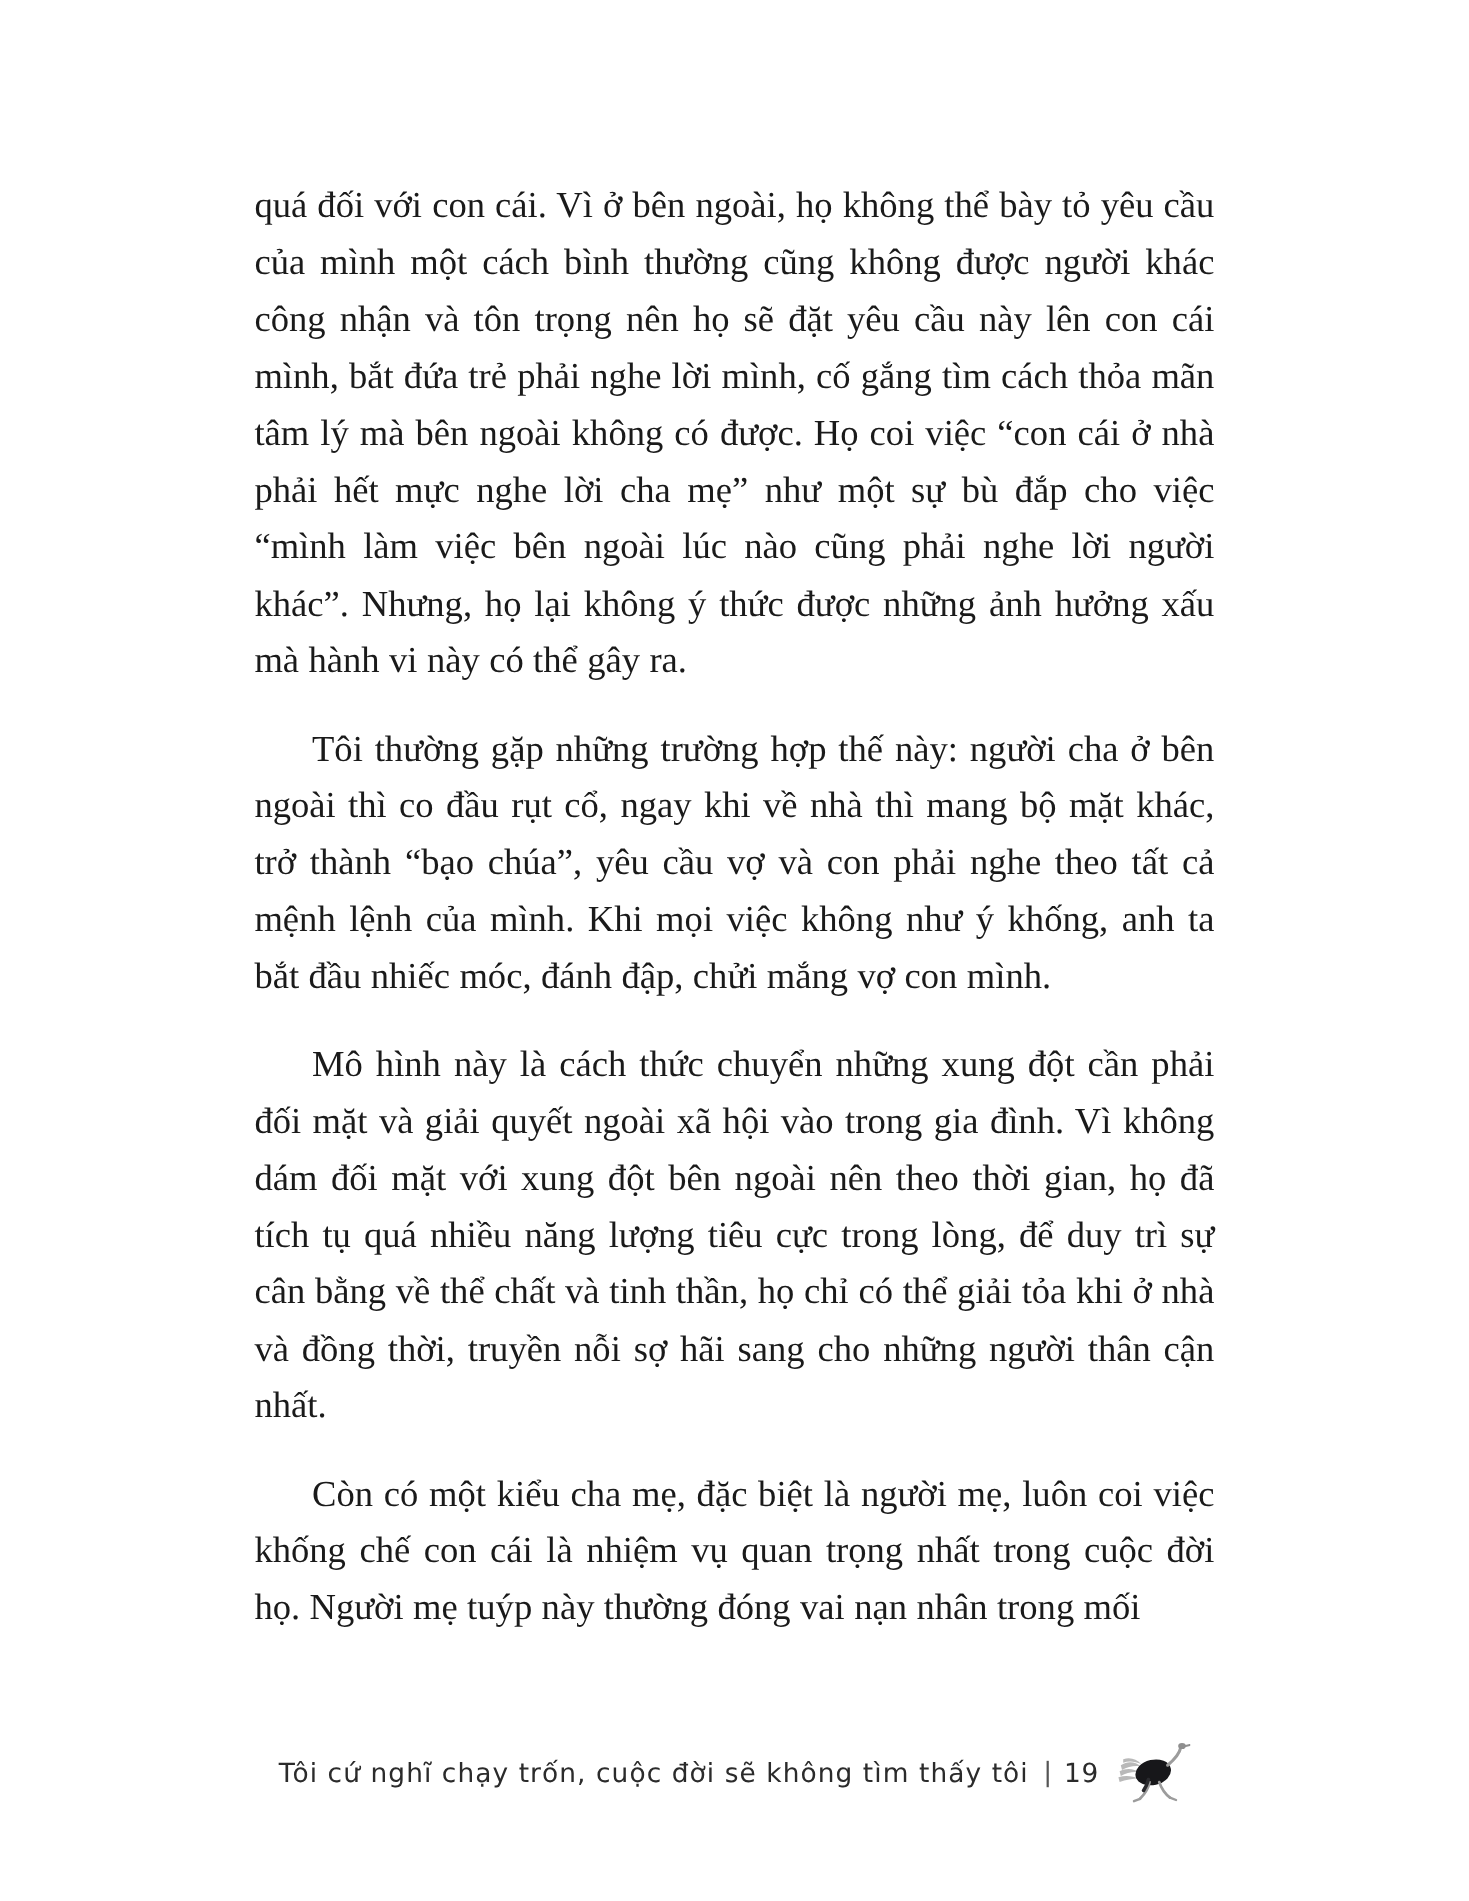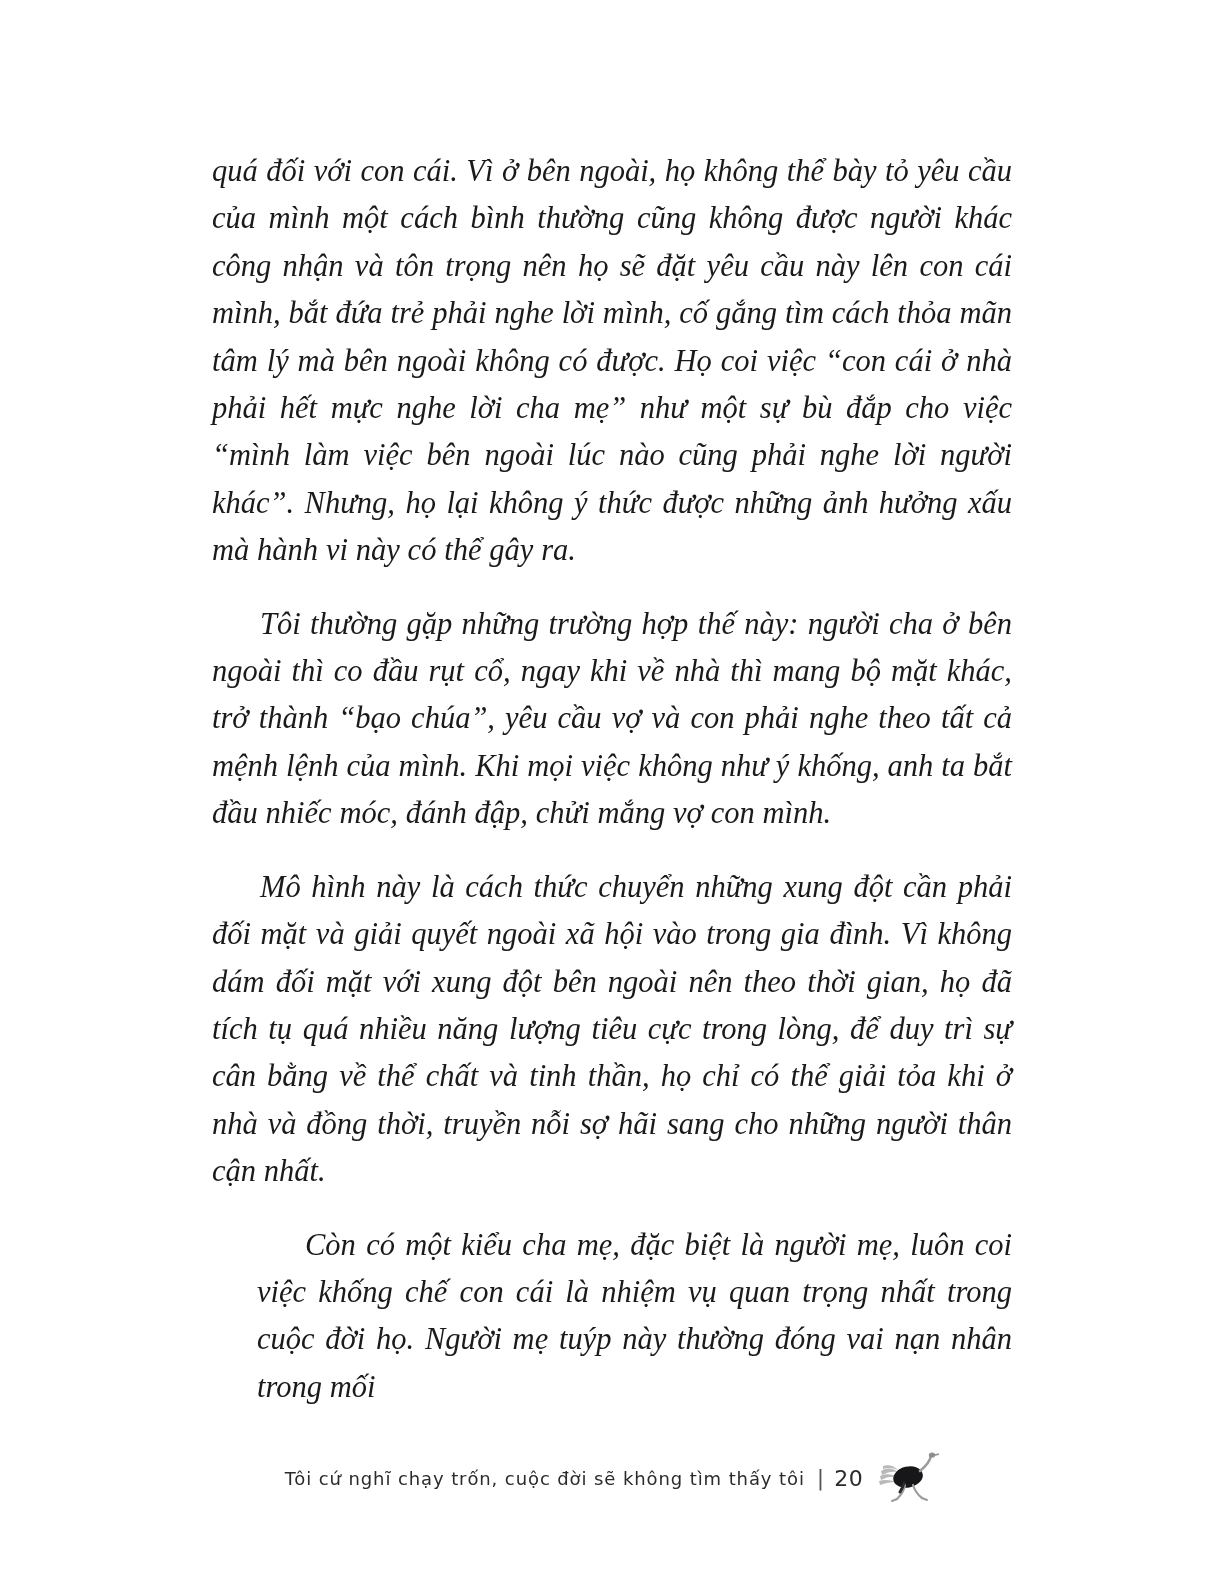--- a/index.html
+++ b/index.html
@@ -24,50 +24,48 @@
   .para {
     font-family: "Liberation Serif", "DejaVu Serif", serif;
     font-size: 30.5px;
     line-height: 47.4px;
     color: #1a1a1a;
     text-align: justify;
     text-justify: inter-word;
     margin: 0 0 26px 0;
     text-indent: 0;
     word-spacing: 0.2px;
-    font-style: italic;
     -webkit-font-smoothing: antialiased;
   }
   .para.indent {
     text-indent: 48px;
   }
   .para:last-child {
     margin-bottom: 0;
-    margin-left: 45px;
   }
 
   
   .footer {
     position: absolute;
     left: 0;
     top: 1443px;
     width: 1224px;
     height: 70px;
     display: flex;
     align-items: center;
     justify-content: center;
   }
   .footer-inner {
     display: flex;
     align-items: center;
     gap: 0px;
   }
   .footer-text {
     font-family: "DejaVu Sans", "Liberation Sans", sans-serif;
-    font-size: 18px;
+    font-size: 22px;
     letter-spacing: 0.9px;
     color: #2b2b2b;
     white-space: nowrap;
     font-weight: 400;
   }
   .footer-sep {
     font-family: "DejaVu Sans", "Liberation Sans", sans-serif;
     font-size: 22px;
     color: #555;
     margin: 0 10px 0 12px;
@@ -95,21 +93,21 @@
     <p class="para">quá đối với con cái. Vì ở bên ngoài, họ không thể bày tỏ yêu cầu của mình một cách bình thường cũng không được người khác công nhận và tôn trọng nên họ sẽ đặt yêu cầu này lên con cái mình, bắt đứa trẻ phải nghe lời mình, cố gắng tìm cách thỏa mãn tâm lý mà bên ngoài không có được. Họ coi việc “con cái ở nhà phải hết mực nghe lời cha mẹ” như một sự bù đắp cho việc “mình làm việc bên ngoài lúc nào cũng phải nghe lời người khác”. Nhưng, họ lại không ý thức được những ảnh hưởng xấu mà hành vi này có thể gây ra.</p>
     <p class="para indent">Tôi thường gặp những trường hợp thế này: người cha ở bên ngoài thì co đầu rụt cổ, ngay khi về nhà thì mang bộ mặt khác, trở thành “bạo chúa”, yêu cầu vợ và con phải nghe theo tất cả mệnh lệnh của mình. Khi mọi việc không như ý khống, anh ta bắt đầu nhiếc móc, đánh đập, chửi mắng vợ con mình.</p>
     <p class="para indent">Mô hình này là cách thức chuyển những xung đột cần phải đối mặt và giải quyết ngoài xã hội vào trong gia đình. Vì không dám đối mặt với xung đột bên ngoài nên theo thời gian, họ đã tích tụ quá nhiều năng lượng tiêu cực trong lòng, để duy trì sự cân bằng về thể chất và tinh thần, họ chỉ có thể giải tỏa khi ở nhà và đồng thời, truyền nỗi sợ hãi sang cho những người thân cận nhất.</p>
     <p class="para indent">Còn có một kiểu cha mẹ, đặc biệt là người mẹ, luôn coi việc khống chế con cái là nhiệm vụ quan trọng nhất trong cuộc đời họ. Người mẹ tuýp này thường đóng vai nạn nhân trong mối</p>
   </div>
 
   <div class="footer">
     <div class="footer-inner">
       <span class="footer-text">Tôi cứ nghĩ chạy trốn, cuộc đời sẽ không tìm thấy tôi</span>
       <span class="footer-sep">|</span>
-      <span class="footer-page">20</span>
+      <span class="footer-page">19</span>
       <span class="ostrich">
         <svg viewBox="0 0 62 54" width="62" height="54" xmlns="http://www.w3.org/2000/svg">
 
           <g fill="#b9b9b9">
             <path d="M4 20 C10 16, 16 17, 21 21 C16 20, 10 21, 5 24 Z"></path>
             <path d="M3 25 C9 22, 15 23, 20 26 C15 25, 9 26, 4 29 Z"></path>
             <path d="M6 15 C12 13, 17 15, 21 19 C16 17, 11 16, 6 18 Z"></path>
             <path d="M2 30 C8 28, 14 29, 19 31 C14 31, 8 32, 3 34 Z"></path>
           </g>
 

